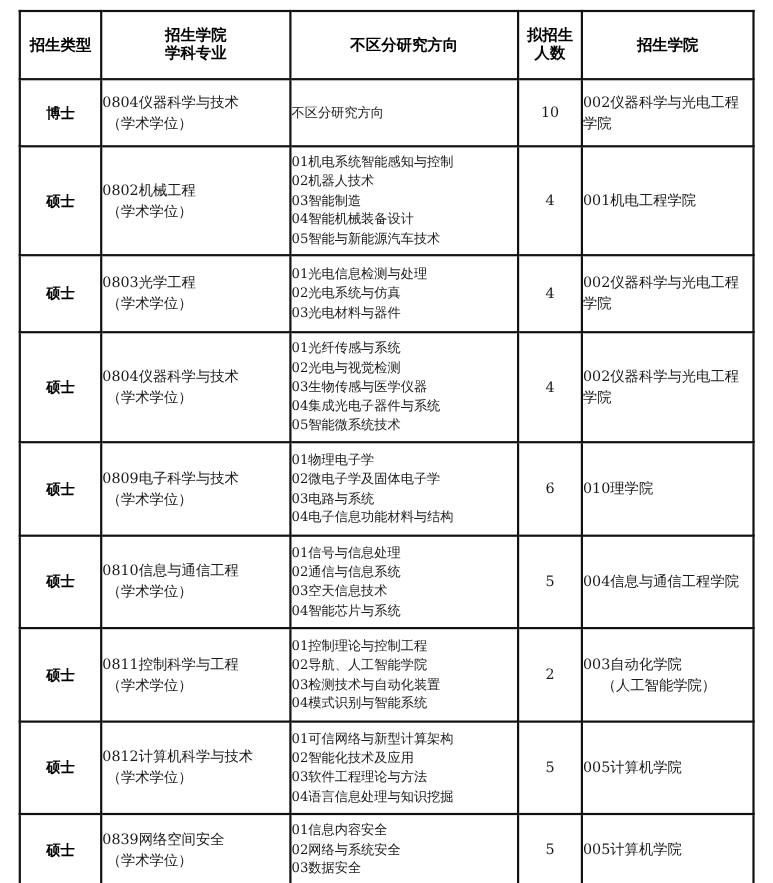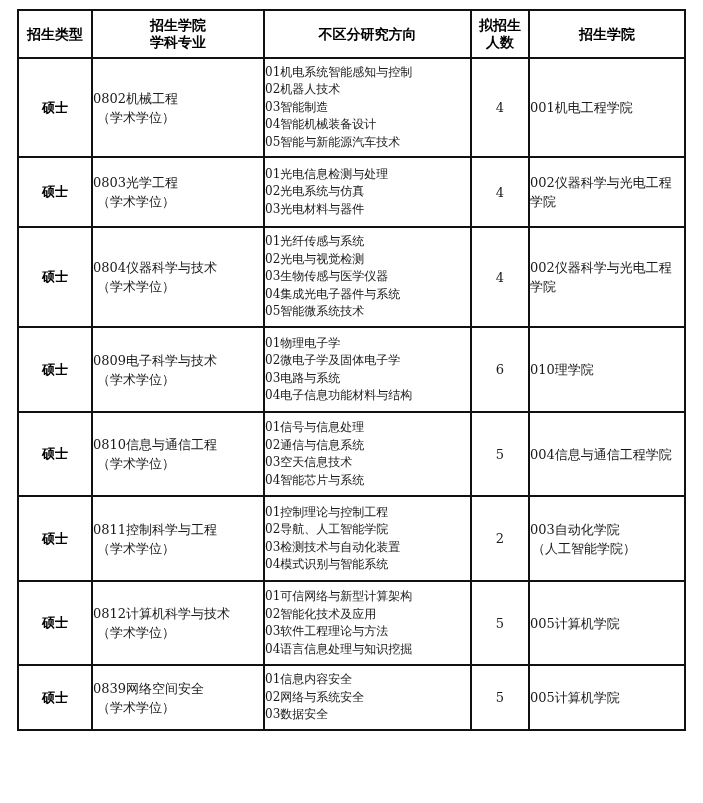--- a/index.html
+++ b/index.html
@@ -7,30 +7,30 @@
          font-family: "DejaVu Serif", "Liberation Serif", serif; color: #1a1a1a; }
   table.admit {
     position: absolute; left: 17px; top: 9px;
     width: 667px; border-collapse: collapse; table-layout: fixed;
   }
   table.admit td, table.admit th {
     border: 2px solid #111; padding: 0; vertical-align: middle;
   }
   th { font-family: "DejaVu Sans", "Liberation Sans", sans-serif; font-weight: bold;
        font-size: 14px; line-height: 17px; text-align: center; color: #000; }
-  thead tr { height: 48px; }
+  thead tr { height: 62px; }
   td.type { font-family: "DejaVu Sans", "Liberation Sans", sans-serif; font-weight: bold;
             font-size: 13px; text-align: center; color: #000; }
   td.major { font-size: 13px; line-height: 19px; padding-left: 2px; }
   td.major .sub { display: block; padding-left: 4px; }
   td.dir { font-size: 12px; line-height: 17.5px; padding-left: 2px; }
   td.dir .line { display: block; white-space: nowrap; }
   td.count { font-size: 13px; text-align: center; }
   td.college { font-size: 13px; line-height: 19px; padding-left: 2px; }
-  td.college .sub { display: block; padding-left: 2px; }
+  td.college .sub { display: block; padding-left: 17px; }
 </style>
 </head>
 <body>
 
 <table class="admit">
   <colgroup>
     <col style="width:74px">
       <col style="width:172px">
       <col style="width:207px">
       <col style="width:58px">
@@ -45,20 +45,29 @@
       </th>
       <th>不区分研究方向</th>
       <th>
         <div>拟招生</div>
         <div>人数</div>
       </th>
       <th>招生学院</th>
     </tr>
   </thead>
   <tbody id="tbody">
+      <tr style="height: 61px;">
+        <td class="type">博士</td>
+        <td class="major"><span>0804仪器科学与技术</span><span class="sub">（学术学位）</span></td>
+        <td class="dir">
+          <span class="line">不区分研究方向</span>
+        </td>
+        <td class="count">10</td>
+        <td class="college"><span>002仪器科学与光电工程学院</span></td>
+      </tr>
       <tr style="height: 99px;">
         <td class="type">硕士</td>
         <td class="major"><span>0802机械工程</span><span class="sub">（学术学位）</span></td>
         <td class="dir">
           <span class="line">01机电系统智能感知与控制</span>
           <span class="line">02机器人技术</span>
           <span class="line">03智能制造</span>
           <span class="line">04智能机械装备设计</span>
           <span class="line">05智能与新能源汽车技术</span>
         </td>

